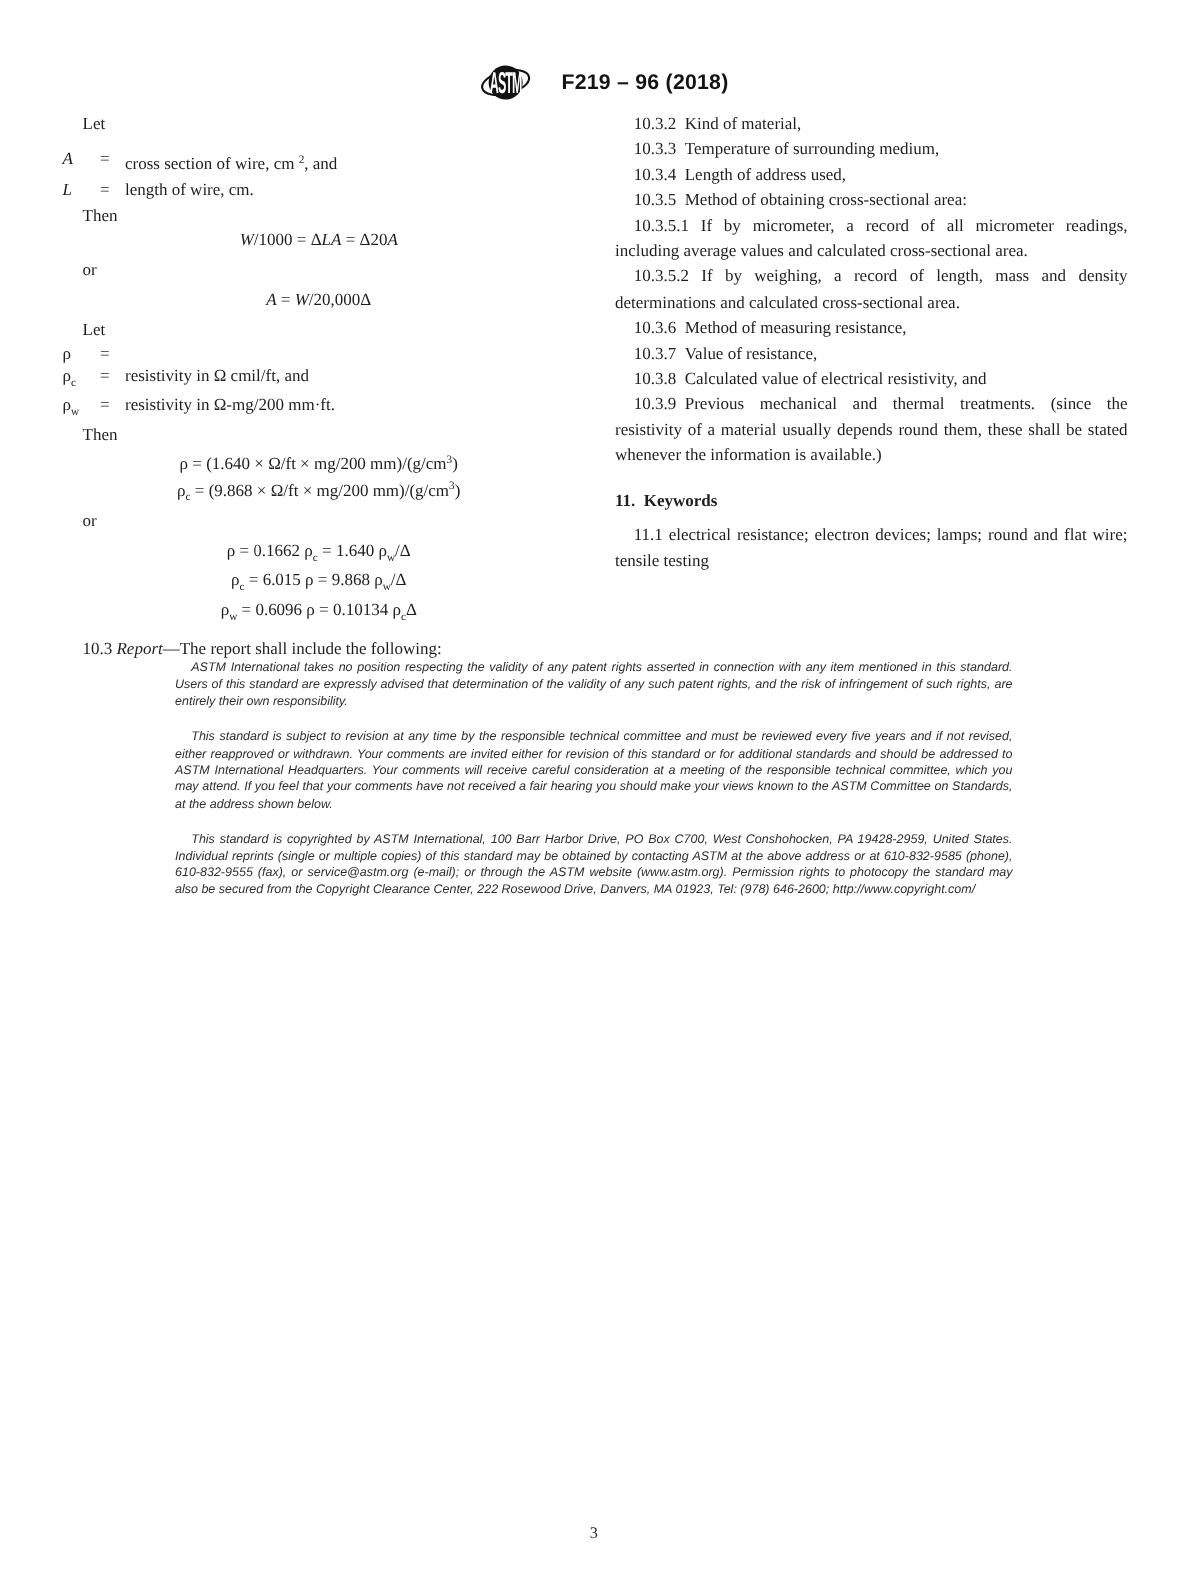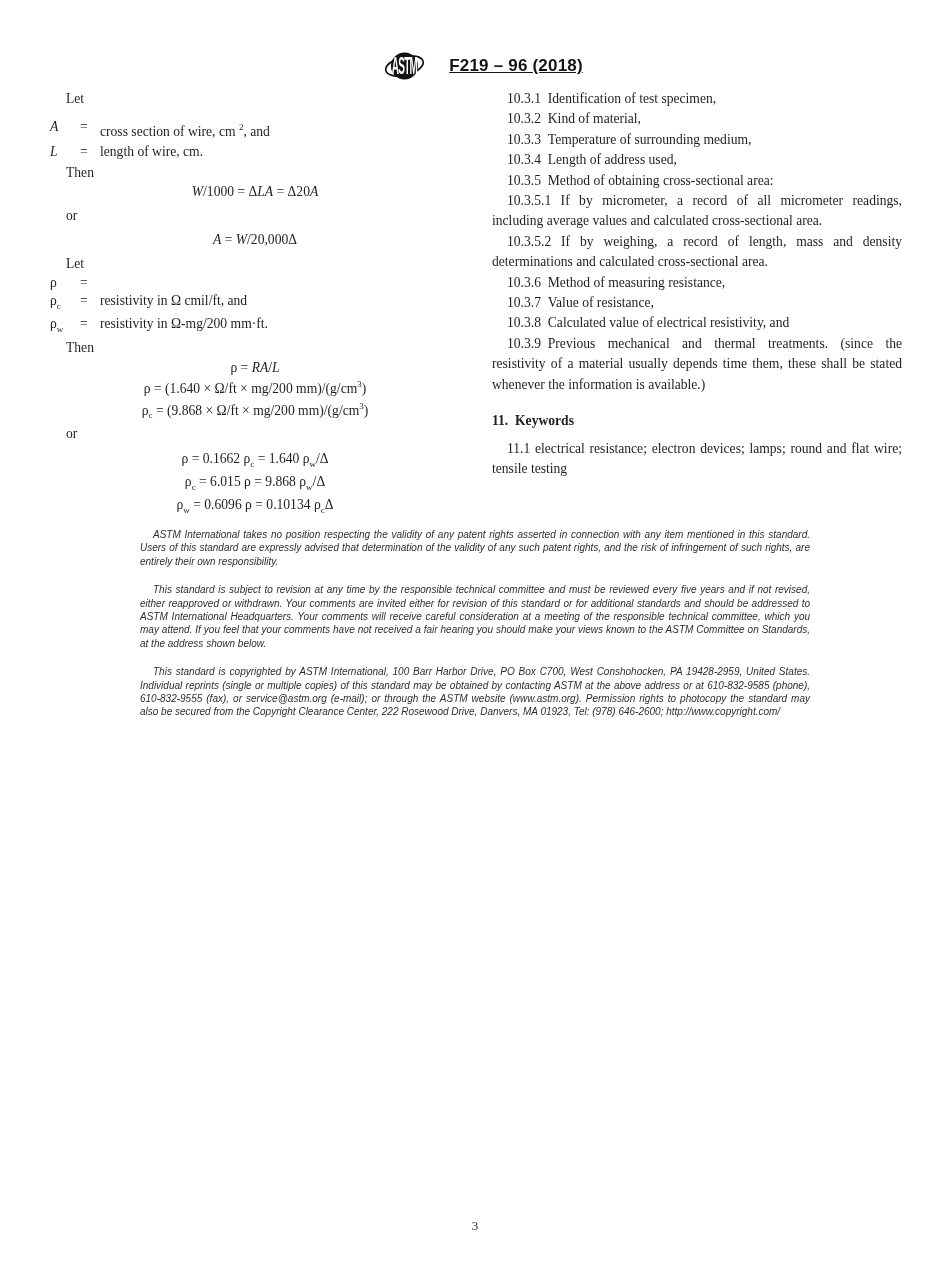--- a/index.html
+++ b/index.html
@@ -7,21 +7,21 @@
     position:relative;width:950px;height:1272px;background:#ffffff;
     font-family:"Liberation Serif", serif;color:#1e1e1e;overflow:hidden;
   }
   
   .hdr{
     position:absolute;top:46px;left:0;right:0;
     display:flex;justify-content:center;align-items:center;gap:24px;padding-left:17px;
   }
   .hdr .code{
     font-family:"Liberation Sans", sans-serif;font-weight:bold;
-    font-size:17px;letter-spacing:.2px;color:#141414;text-decoration:underline;
+    font-size:17px;letter-spacing:.2px;color:#141414;
   }
   
   .columns{
     position:absolute;top:89px;left:50px;width:852px;
     display:flex;gap:32px;justify-content:center;
   }
   .col{width:410px;font-size:13.6px;line-height:20.4px;}
   .lead{margin:0;text-indent:16px;}
   .def-list{margin:8px 0 0 0;}
   .def-row{display:grid;grid-template-columns:30px 20px 1fr;}
@@ -104,45 +104,44 @@
         </div>
         <div class="def-row">
           <span class="def-term">ρ<sub>w</sub></span>
           <span>=</span>
           <span class="def-desc">resistivity in Ω-mg/200 mm·ft.</span>
         </div>
       </div>
 
       <p class="lead">Then</p>
       <div class="sp-m">
-        <div class="eq">ρ = <i>RA</i>/<i>L</i></div>
         <div class="eq">ρ = (1.640 × Ω/ft × mg/200 mm)/(g/cm<sup>3</sup>)</div>
         <div class="eq">ρ<sub>c</sub> = (9.868 × Ω/ft × mg/200 mm)/(g/cm<sup>3</sup>)</div>
       </div>
       <p class="lead">or</p>
       <div class="sp-s">
         <div class="eq">ρ = 0.1662 ρ<sub>c</sub> = 1.640 ρ<sub>w</sub>/Δ</div>
         <div class="eq">ρ<sub>c</sub> = 6.015 ρ = 9.868 ρ<sub>w</sub>/Δ</div>
         <div class="eq">ρ<sub>w</sub> = 0.6096 ρ = 0.10134 ρ<sub>c</sub>Δ</div>
       </div>
 
+      <p class="report">10.3 <i>Report</i>—The report shall include the following:</p>
     </div>
 
     <div class="col">
-      <p class="rc-item">10.3.1 Identification of test specimen,</p>
       <p class="rc-item">10.3.2 Kind of material,</p>
       <p class="rc-item">10.3.3 Temperature of surrounding medium,</p>
       <p class="rc-item">10.3.4 Length of address used,</p>
       <p class="rc-item">10.3.5 Method of obtaining cross-sectional area:</p>
       <p class="rc-item">10.3.5.1 If by micrometer, a record of all micrometer readings, including average values and calculated cross-sectional area.</p>
       <p class="rc-item">10.3.5.2 If by weighing, a record of length, mass and density determinations and calculated cross-sectional area.</p>
       <p class="rc-item">10.3.6 Method of measuring resistance,</p>
       <p class="rc-item">10.3.7 Value of resistance,</p>
       <p class="rc-item">10.3.8 Calculated value of electrical resistivity, and</p>
-      <p class="rc-item">10.3.9 Previous mechanical and thermal treatments. (since the resistivity of a material usually depends time them, these shall be stated whenever the information is available.)</p>
+      <p class="rc-item">10.3.9 Previous mechanical and thermal treatments. (since the resistivity of a material usually depends round them, these shall be stated whenever the information is available.)</p>
 
       <p class="kw-head">11. Keywords</p>
       <p class="rc-item">11.1 electrical resistance; electron devices; lamps; round and flat wire; tensile testing</p>
     </div>
 
   </div>
 
   <div class="footnotes">
     <p>ASTM International takes no position respecting the validity of any patent rights asserted in connection with any item mentioned in this standard. Users of this standard are expressly advised that determination of the validity of any such patent rights, and the risk of infringement of such rights, are entirely their own responsibility.</p>
     <p>This standard is subject to revision at any time by the responsible technical committee and must be reviewed every five years and if not revised, either reapproved or withdrawn. Your comments are invited either for revision of this standard or for additional standards and should be addressed to ASTM International Headquarters. Your comments will receive careful consideration at a meeting of the responsible technical committee, which you may attend. If you feel that your comments have not received a fair hearing you should make your views known to the ASTM Committee on Standards, at the address shown below.</p>

